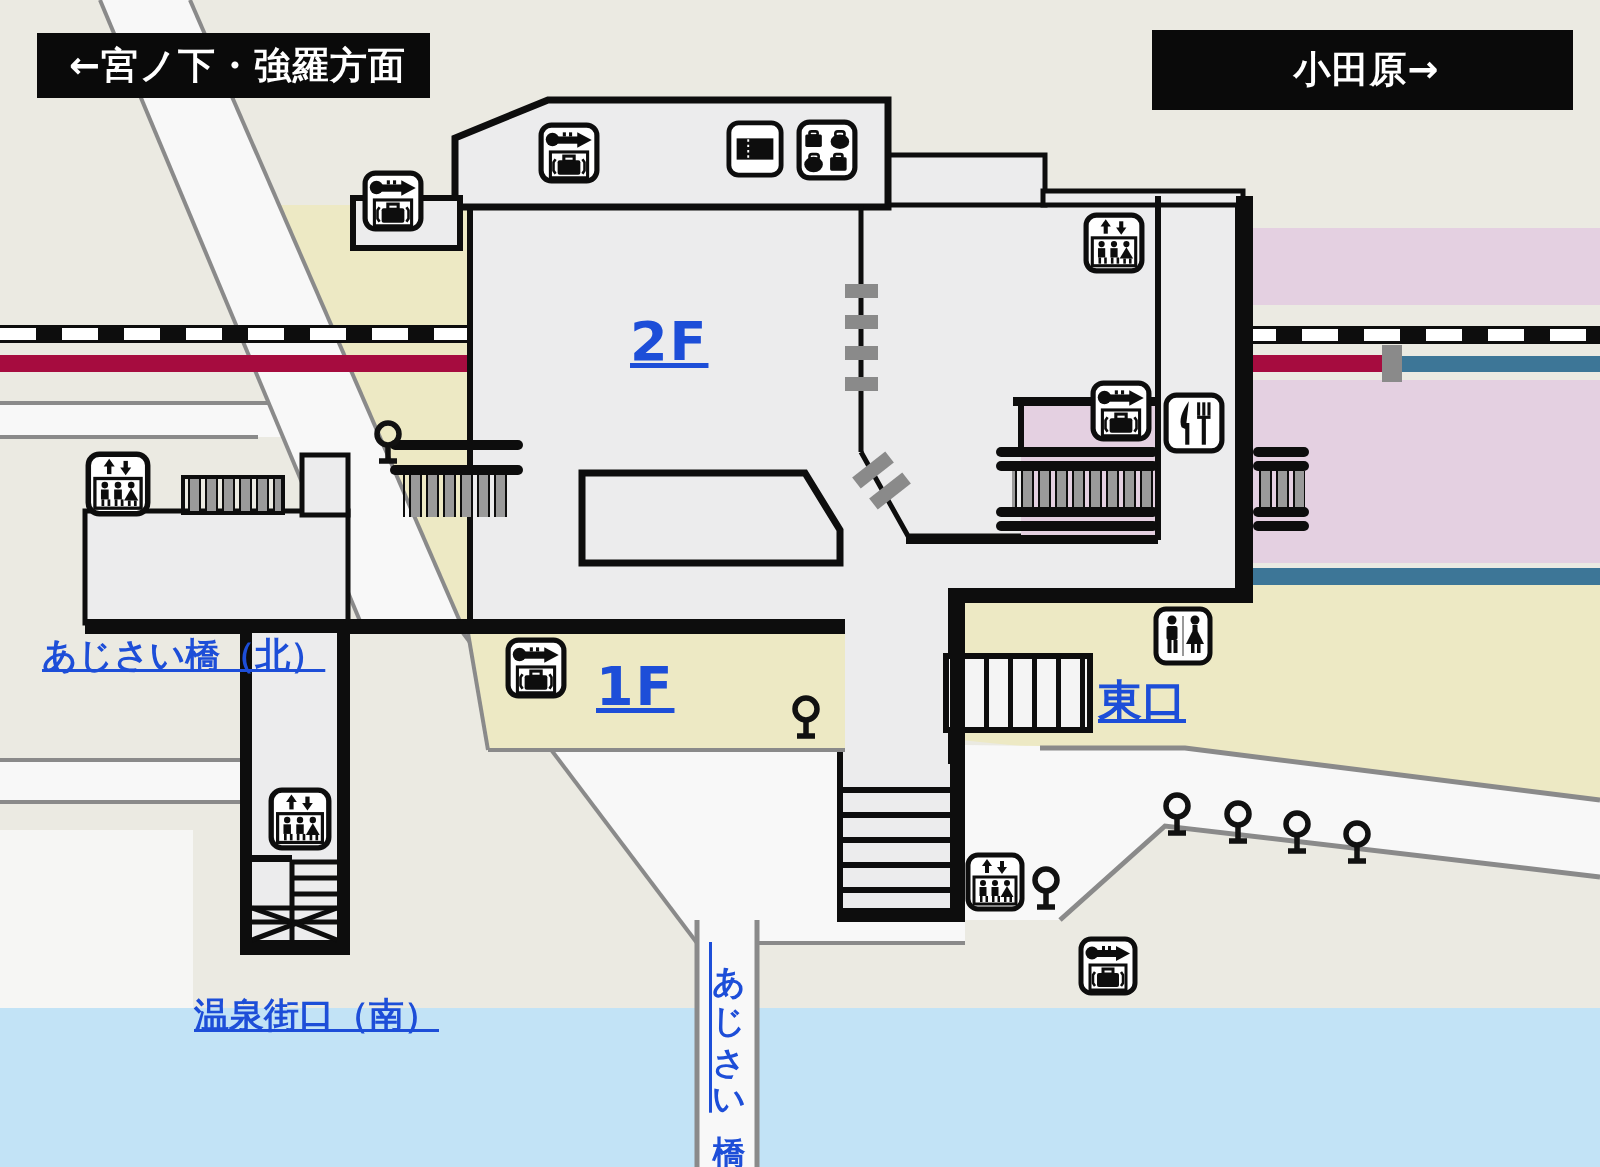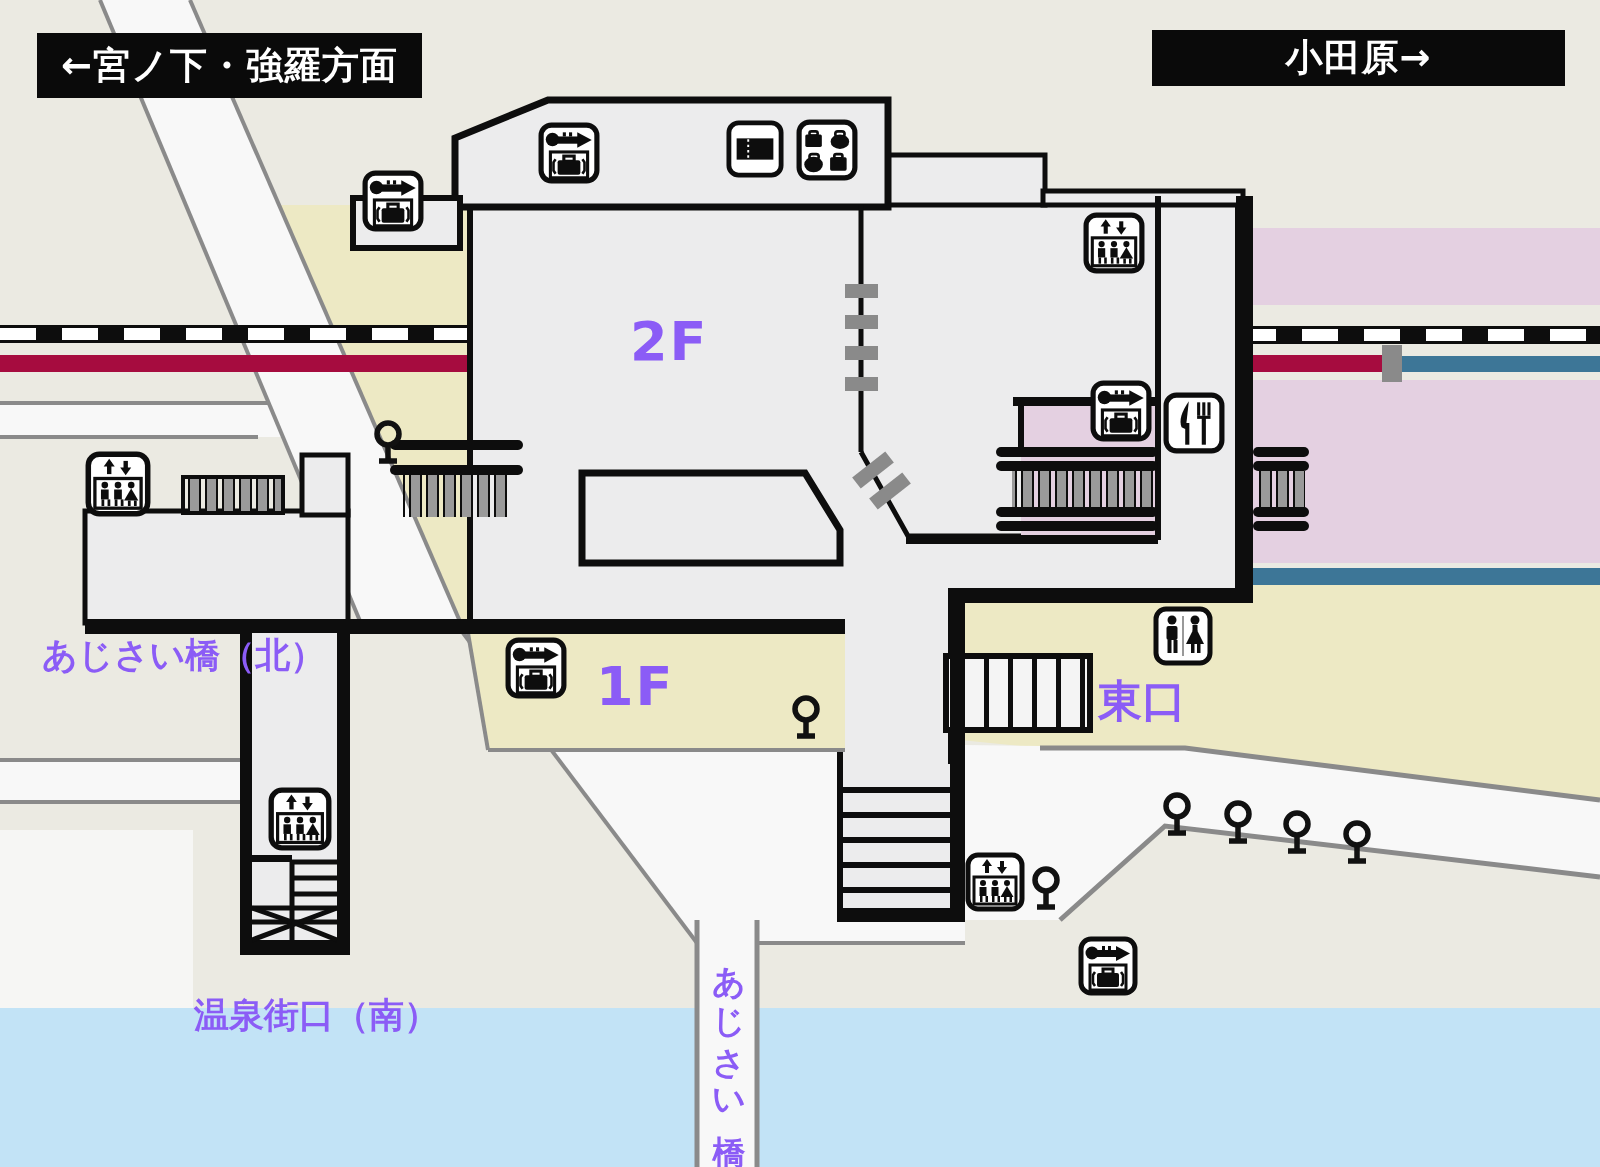--- a/index.html
+++ b/index.html
@@ -1,21 +1,21 @@
 <!DOCTYPE html>
 <html><head>
 <meta charset="utf-8">
 <style>
   html,body{margin:0;padding:0;background:#888;}
   #stage{position:relative;width:1600px;height:1167px;overflow:hidden;
          font-family:"DejaVu Sans","Liberation Sans",sans-serif;background:#ebeae2;}
   #stage svg{position:absolute;left:0;top:0;}
-  .lbl{position:absolute;font-weight:700;color:#8b5cf6;white-space:nowrap;}
+  .lbl{position:absolute;font-weight:700;color:#1d4ed8;white-space:nowrap;text-decoration:underline;}
   .banner{position:absolute;background:#0a0a0a;color:#fff;font-weight:700;
-          display:flex;align-items:center;justify-content:center;font-size:37px;letter-spacing:1px;}
+          display:flex;align-items:center;justify-content:center;font-size:37px;letter-spacing:1px;padding-left:8px;}
   .floor{font-size:54px;letter-spacing:2px;}
   .exit{font-size:35px;}
   .vert{writing-mode:vertical-rl;text-orientation:upright;letter-spacing:4px;font-size:33px;}
 </style>
 </head>
 <body>
 
 <div id="stage">
 <svg width="1600" height="1167" viewBox="0 0 1600 1167">
   <defs>
@@ -301,21 +301,21 @@
     <use href="#sym-lamp" x="789" y="695" width="34" height="50"></use>
     <use href="#sym-lamp" x="1029" y="866" width="34" height="50"></use>
     <use href="#sym-lamp" x="1160" y="792" width="34" height="50"></use>
     <use href="#sym-lamp" x="1221" y="800" width="34" height="50"></use>
     <use href="#sym-lamp" x="1280" y="810" width="34" height="50"></use>
     <use href="#sym-lamp" x="1340" y="820" width="34" height="50"></use>
   </g>
 </svg>
 
   <div class="banner" style="left:37px;top:33px;width:385px;height:65px;">←宮ノ下・強羅方面</div>
-  <div class="banner" style="left:1152px;top:30px;width:413px;height:56px;">小田原→</div>
+  <div class="banner" style="left:1152px;top:30px;width:413px;height:80px;">小田原→</div>
 
   <div class="lbl floor" style="left:630px;top:310px;">2F</div>
   <div class="lbl floor" style="left:596px;top:655px;">1F</div>
 
   <div class="lbl exit" style="left:42px;top:632px;">あじさい橋（北）</div>
   <div class="lbl exit" style="left:194px;top:992px;">温泉街口（南）</div>
   <div class="lbl" style="left:1098px;top:672px;font-size:44px;">東口</div>
 
   <div class="lbl vert" style="left:706px;top:942px;height:190px;">あじさい橋</div>
 </div>

